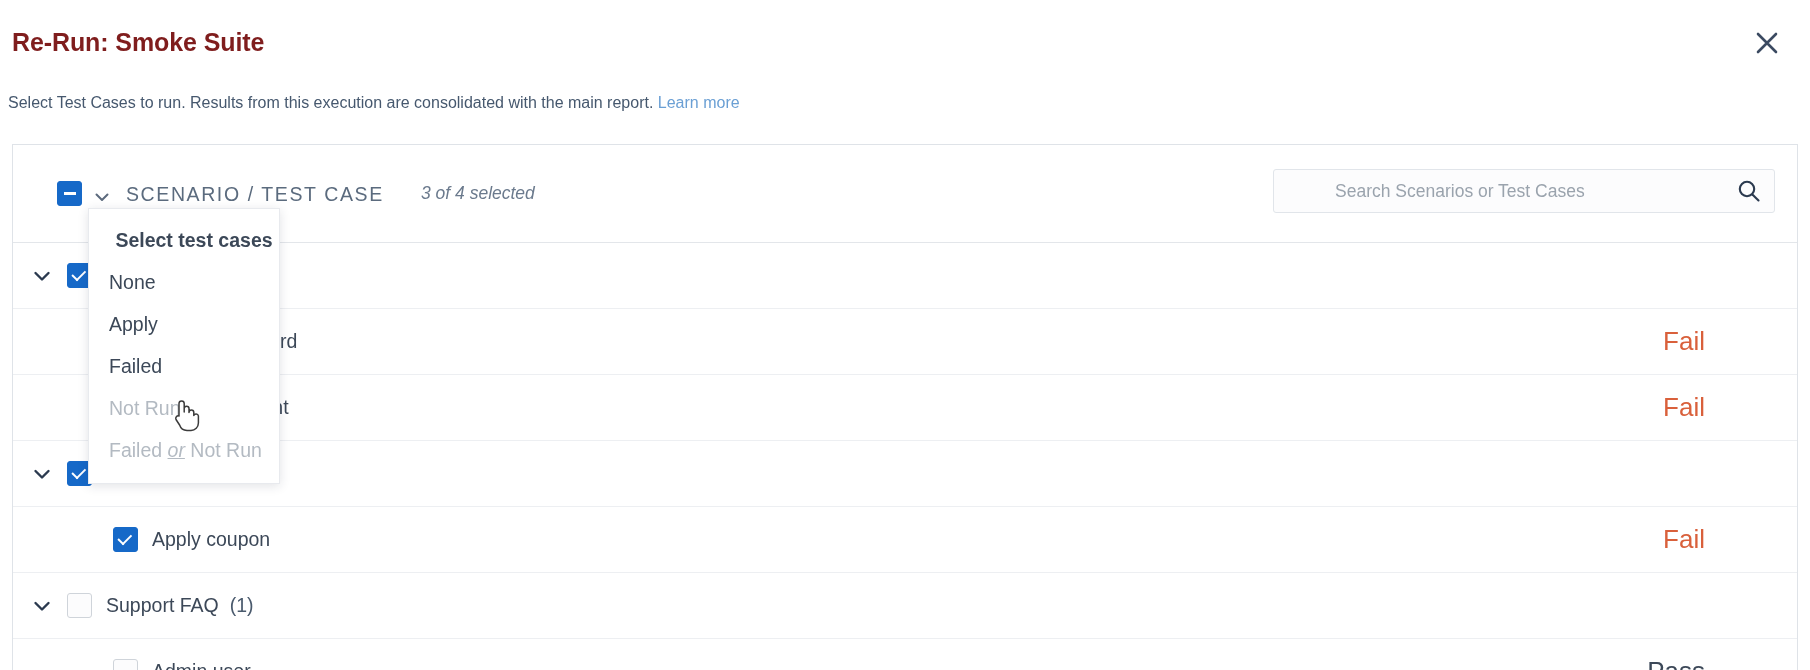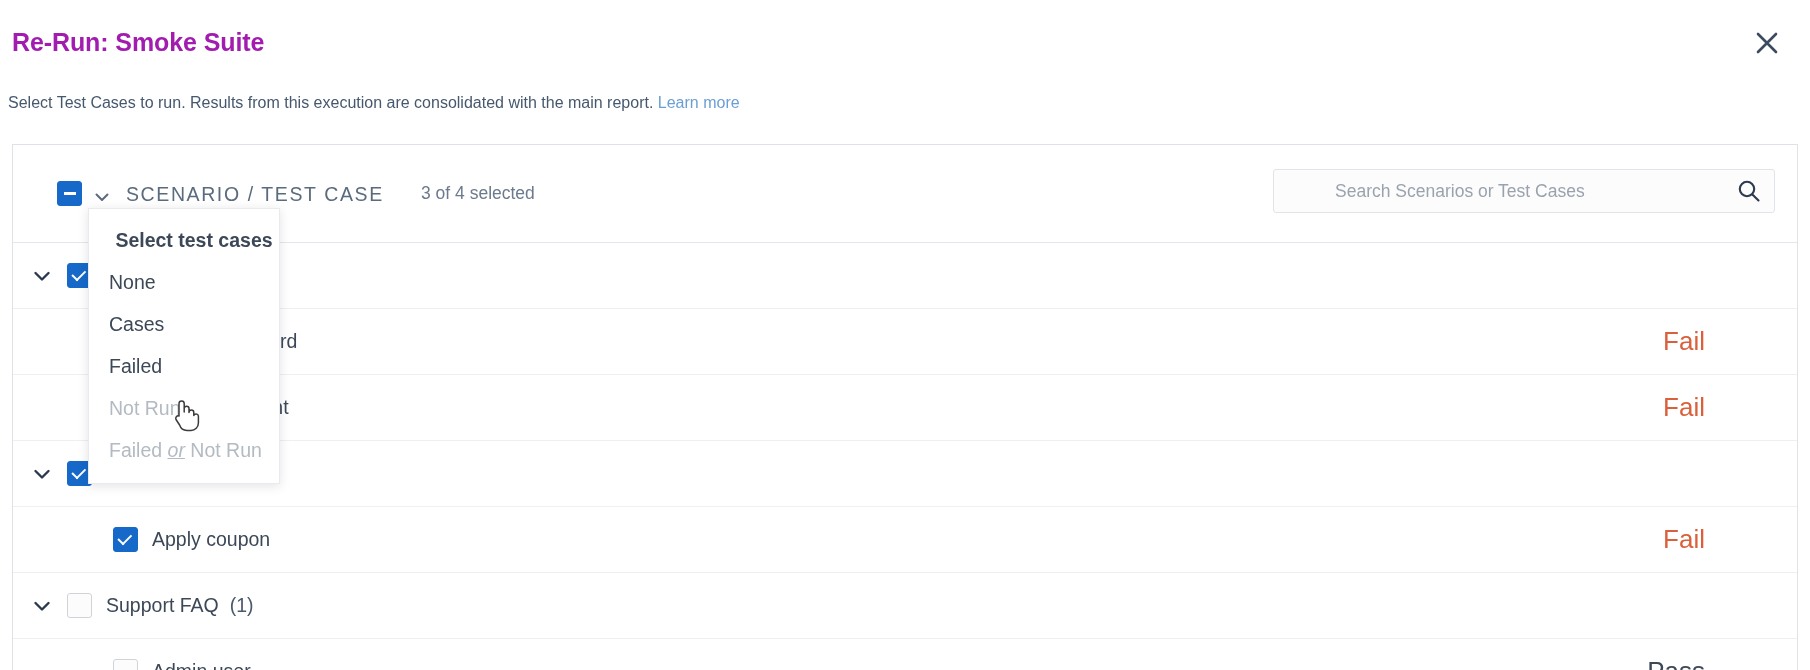--- a/index.html
+++ b/index.html
@@ -17,21 +17,21 @@
 
   
   .modal-header {
     position: relative;
     padding: 26px 30px 0 12px;
     height: 84px;
   }
   .modal-title {
     font-size: 25px;
     font-weight: bold;
-    color: #a21caf;
+    color: #7f1d1d;
     letter-spacing: -0.1px;
     margin: 0;
     line-height: 32px;
   }
   .close-btn {
     position: absolute;
     top: 22px;
     right: 22px;
     width: 42px; height: 42px;
     display: flex; align-items: center; justify-content: center;
@@ -122,20 +122,21 @@
     letter-spacing: 1.6px;
     color: #5b6b7e;
     white-space: nowrap;
   }
 
   .selected-count {
     position: absolute;
     left: 408px;
     top: 38px;
     font-size: 17.5px;
+    font-style: italic;
     color: #6b7a8d;
     white-space: nowrap;
   }
 
   
   .search-wrap {
     position: absolute;
     right: 22px;
     top: 24px;
     width: 502px;
@@ -349,21 +350,21 @@
         <span class="row-label">Admin user</span>
         <span class="status pass">Pass</span>
       </div>
     </div>
 </div>
 
 <div class="menu">
   <div class="menu-title">Select test cases</div>
   <div>
       <div class="menu-item">None</div>
-      <div class="menu-item">Cases</div>
+      <div class="menu-item">Apply</div>
       <div class="menu-item">Failed</div>
       <div class="menu-item disabled">Not Run</div>
       <div class="menu-item disabled"><span>Failed <span class="em">or</span> Not Run</span></div>
     </div>
 </div>
 
 <div class="cursor">
   <svg width="36" height="40" viewBox="0 0 36 40" aria-hidden="true">
     <path d="M11 22 L11 9.5 A2.6 2.6 0 0 1 16.2 9.5 L16.2 18 L16.2 14.6 A2.4 2.4 0 0 1 21 14.6 L21 18.4 A2.4 2.4 0 0 1 25.8 18.4 L25.8 21.5 A2.4 2.4 0 0 1 30.4 21.8 L30.4 29 A7.5 7.5 0 0 1 23 36.5 L19 36.5 A8 8 0 0 1 11.6 31 L8 25.5 A2.5 2.5 0 0 1 11 22 Z" fill="#ffffff" stroke="#3b3b3b" stroke-width="1.5" stroke-linejoin="round"></path>
   </svg>

